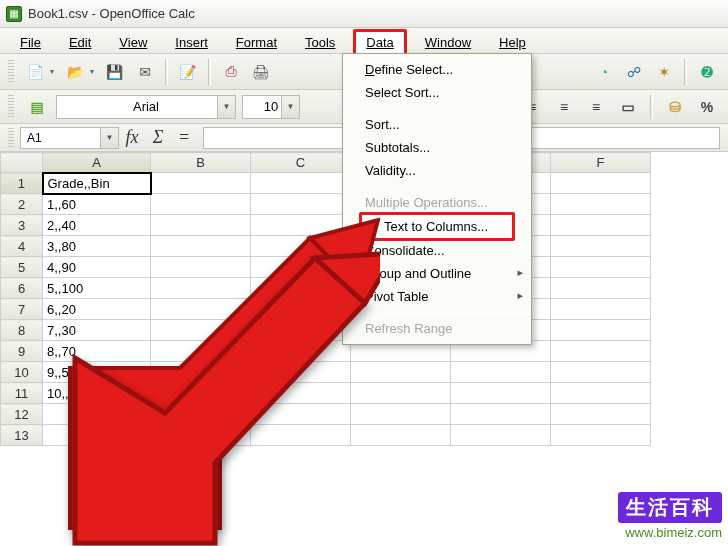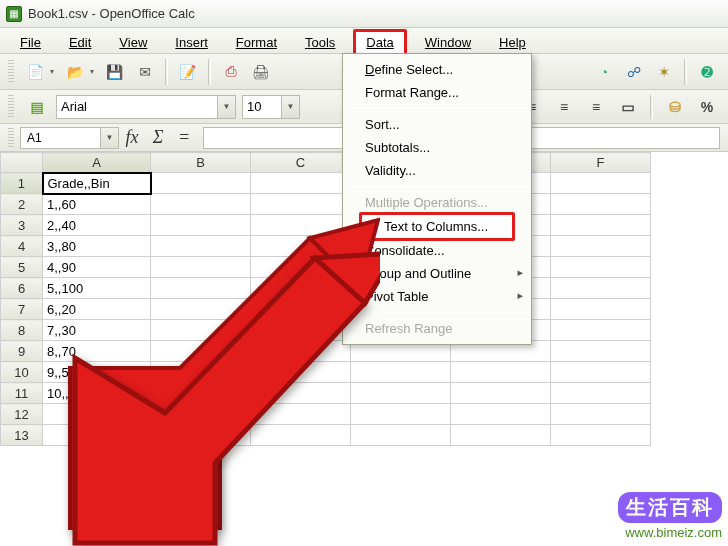--- a/index.html
+++ b/index.html
@@ -16,21 +16,21 @@
 
 .toolbar { height: 36px; background: linear-gradient(#f5f6f1,#e7e9e0); border-bottom: 1px solid #ccc; display: flex; align-items: center; padding: 0 8px; gap: 4px; position: relative; }
 .toolbar .tbtn { width: 26px; height: 26px; border: 1px solid transparent; border-radius: 3px; display: flex; align-items: center; justify-content: center; font-size: 14px; color: #555; }
 .toolbar .tbtn.drop { width: 36px; justify-content: flex-start; padding-left: 4px; position: relative; }
 .toolbar .tbtn.drop::after { content: "▾"; font-size: 8px; position: absolute; right: 3px; color: #666; }
 .toolbar .sep { width: 3px; height: 26px; border-left: 1px solid #c6c9bc; border-right: 1px solid #fff; margin: 0 3px; }
 .toolbar .handle { width: 6px; height: 24px; background: repeating-linear-gradient(#c7cab9 0 1px, transparent 1px 3px); margin-right: 4px; }
 
 .format-bar { height: 34px; background: linear-gradient(#f5f6f1,#e7e9e0); border-bottom: 1px solid #ccc; display: flex; align-items: center; padding: 0 8px; gap: 6px; }
 .format-bar .handle { width: 6px; height: 24px; background: repeating-linear-gradient(#c7cab9 0 1px, transparent 1px 3px); margin-right: 4px; }
-.format-bar .combo { height: 24px; border: 1px solid #b9bcae; background: #fff; display: flex; align-items: center; padding: 0 4px; font-size: 13px; position: relative; }
+.format-bar .combo { height: 24px; border: 1px solid #b9bcae; background: #fff; display: flex; align-items: center; padding: 0 4px; font-size: 13px; position: relative; justify-content: center; }
 .format-bar .combo.font { width: 180px; }
 .format-bar .combo.size { width: 58px; }
 .format-bar .combo .dd { position: absolute; right: 0; top: 0; bottom: 0; width: 18px; background: linear-gradient(#f2f3ed,#dfe1d5); border-left: 1px solid #b9bcae; display: flex; align-items: center; justify-content: center; font-size: 8px; color: #555; }
 .format-bar .tbtn { width: 26px; height: 26px; display: flex; align-items: center; justify-content: center; font-size: 14px; color: #444; border: 1px solid transparent; border-radius: 3px; font-weight: bold; }
 .format-bar .sep { width: 3px; height: 24px; border-left: 1px solid #c6c9bc; border-right: 1px solid #fff; margin: 0 3px; }
 
 .formula-bar { height: 28px; background: linear-gradient(#f5f6f1,#e7e9e0); border-bottom: 1px solid #ccc; display: flex; align-items: center; padding: 0 8px; gap: 0; }
 .formula-bar .handle { width: 6px; height: 20px; background: repeating-linear-gradient(#c7cab9 0 1px, transparent 1px 3px); margin-right: 6px; }
 .formula-bar .namebox { width: 99px; height: 22px; border: 1px solid #b9bcae; background: #fff; font-size: 12px; padding: 0 6px; display: flex; align-items: center; position: relative; }
 .formula-bar .namebox .dd { position: absolute; right: 0; top: 0; bottom: 0; width: 18px; background: linear-gradient(#f2f3ed,#dfe1d5); border-left: 1px solid #b9bcae; display: flex; align-items: center; justify-content: center; font-size: 8px; color: #555; }
@@ -56,21 +56,21 @@
 .dropdown .ditem .ul { text-decoration: underline; }
 .dropdown .ditem.disabled { color: #a7a89f; }
 .dropdown .ditem.arrow::after { content: "▸"; position: absolute; right: 8px; font-size: 11px; color: #555; }
 .dropdown .dsep { height: 1px; background: #cfd2c2; margin: 4px 2px; border-bottom: 1px solid #fff; }
 .dropdown .highlight-box { border: 3px solid #e21b1b; margin: -2px 16px; border-radius: 2px; }
 .dropdown .highlight-box .ditem { background: #fff; }
 
 .big-arrow { position: absolute; left: 60px; top: 208px; z-index: 70; pointer-events: none; }
 
 .watermark { position: absolute; right: 6px; bottom: 6px; text-align: right; z-index: 90; }
-.watermark .wm-top { background: #8b5cf6; color: #fff; font-size: 20px; font-weight: bold; padding: 2px 8px; border-radius: 12px; letter-spacing: 2px; font-family: Liberation Serif, serif; }
+.watermark .wm-top { background: #6d28d9; color: #fff; font-size: 20px; font-weight: bold; padding: 2px 8px; border-radius: 3px; letter-spacing: 2px; font-family: Liberation Serif, serif; }
 .watermark .wm-url { color: #4a8a1f; font-size: 13px; margin-top: 2px; font-family: Arial, sans-serif; }
 </style>
 </head>
 <body>
 
 <div class="title-bar">
   <span class="app-icon">▦</span>
   <span class="title-text">Book1.csv - OpenOffice Calc</span>
 </div>
 
@@ -267,21 +267,21 @@
           <td></td>
           <td></td>
           <td></td>
         </tr>
   </tbody>
     </table>
 </div>
 
 <div class="dropdown">
   <div class="ditem"><span class="ul">D</span><span>efine Select...</span></div>
-  <div class="ditem">Format Range...</div>
+  <div class="ditem">Select Sort...</div>
   <div class="dsep"></div>
   <div class="ditem">Sort...</div>
   <div class="ditem">Subtotals...</div>
   <div class="ditem">Validity...</div>
   <div class="dsep"></div>
   <div class="ditem disabled">Multiple Operations...</div>
   <div class="highlight-box">
     <div class="ditem">Text to Columns...</div>
   </div>
   <div class="ditem">Consolidate...</div>

